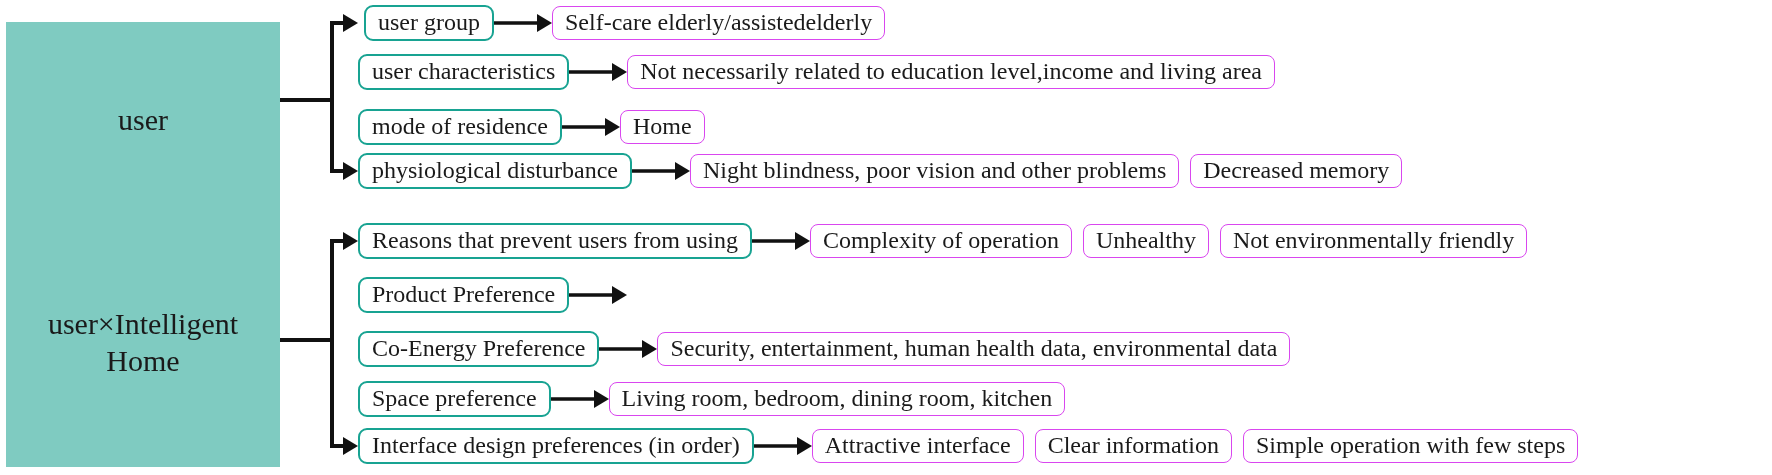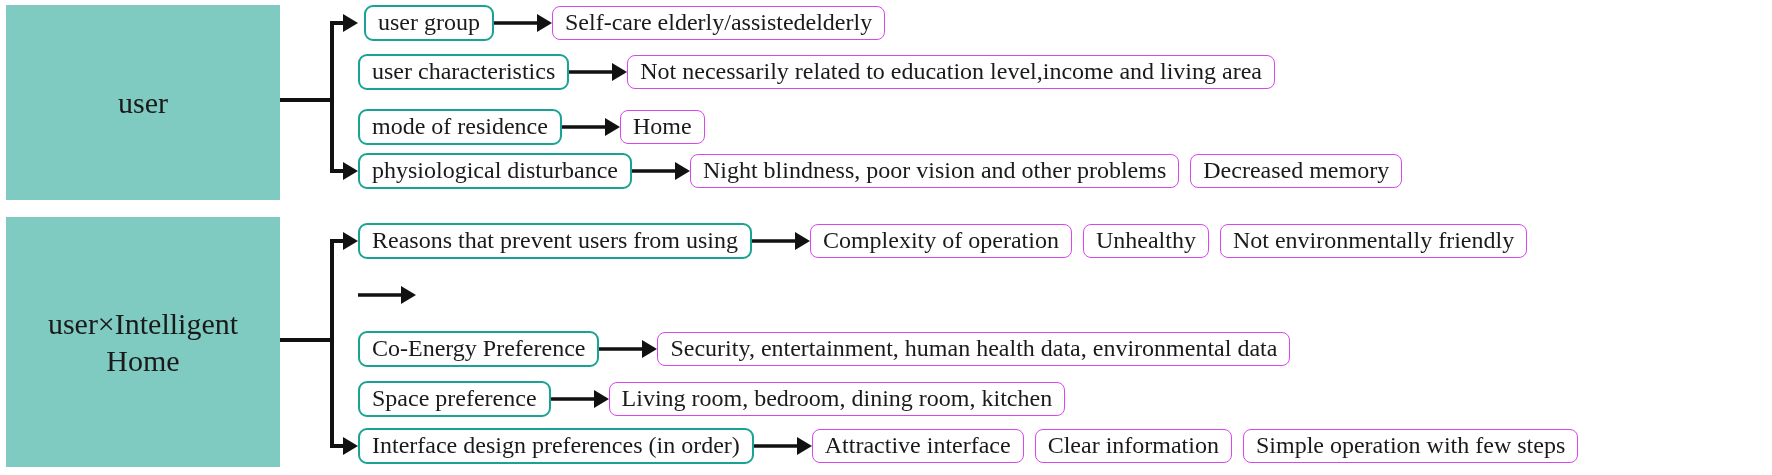--- a/index.html
+++ b/index.html
@@ -48,21 +48,21 @@
     position:absolute;width:0;height:0;
     border-top:9px solid transparent;
     border-bottom:9px solid transparent;
     border-left:15px solid #111111;
   }
 </style>
 </head>
 <body>
 
 <div id="canvas">
-    <div class="group-box" style="top: 5px; height: 195px;">
+    <div class="group-box" style="top: 22px; height: 195px;">
       <div>user</div>
     </div>
     <div class="line" style="left: 280px; top: 98px; width: 54px; height: 4px;"></div>
     <div class="line" style="left: 330px; top: 21px; width: 4px; height: 152px;"></div>
     <div class="line" style="left: 330px; top: 21px; width: 14px; height: 4px;"></div>
     <div class="head" style="left: 343px; top: 14px;"></div>
     <div class="line" style="left: 330px; top: 169px; width: 14px; height: 4px;"></div>
     <div class="head" style="left: 343px; top: 162px;"></div>
     <div class="row" style="left: 364px; top: 5px;">
       <div class="cat">user group</div>
@@ -111,20 +111,21 @@
       <div class="cat">Reasons that prevent users from using</div>
       <svg width="58" height="20" class="arrow-svg">
         <rect x="0" y="8.25" width="46" height="3.5" fill="#111111"></rect>
         <polygon points="43,1 58,10 43,19" fill="#111111"></polygon>
       </svg>
       <div class="val">Complexity of operation</div>
       <div class="val">Unhealthy</div>
       <div class="val">Not environmentally friendly</div>
     </div>
     <div class="row" style="left: 358px; top: 277px;">
+      <div class="cat">Product Preference</div>
       <svg width="58" height="20" class="arrow-svg">
         <rect x="0" y="8.25" width="46" height="3.5" fill="#111111"></rect>
         <polygon points="43,1 58,10 43,19" fill="#111111"></polygon>
       </svg>
     </div>
     <div class="row" style="left: 358px; top: 331px;">
       <div class="cat">Co-Energy Preference</div>
       <svg width="58" height="20" class="arrow-svg">
         <rect x="0" y="8.25" width="46" height="3.5" fill="#111111"></rect>
         <polygon points="43,1 58,10 43,19" fill="#111111"></polygon>

